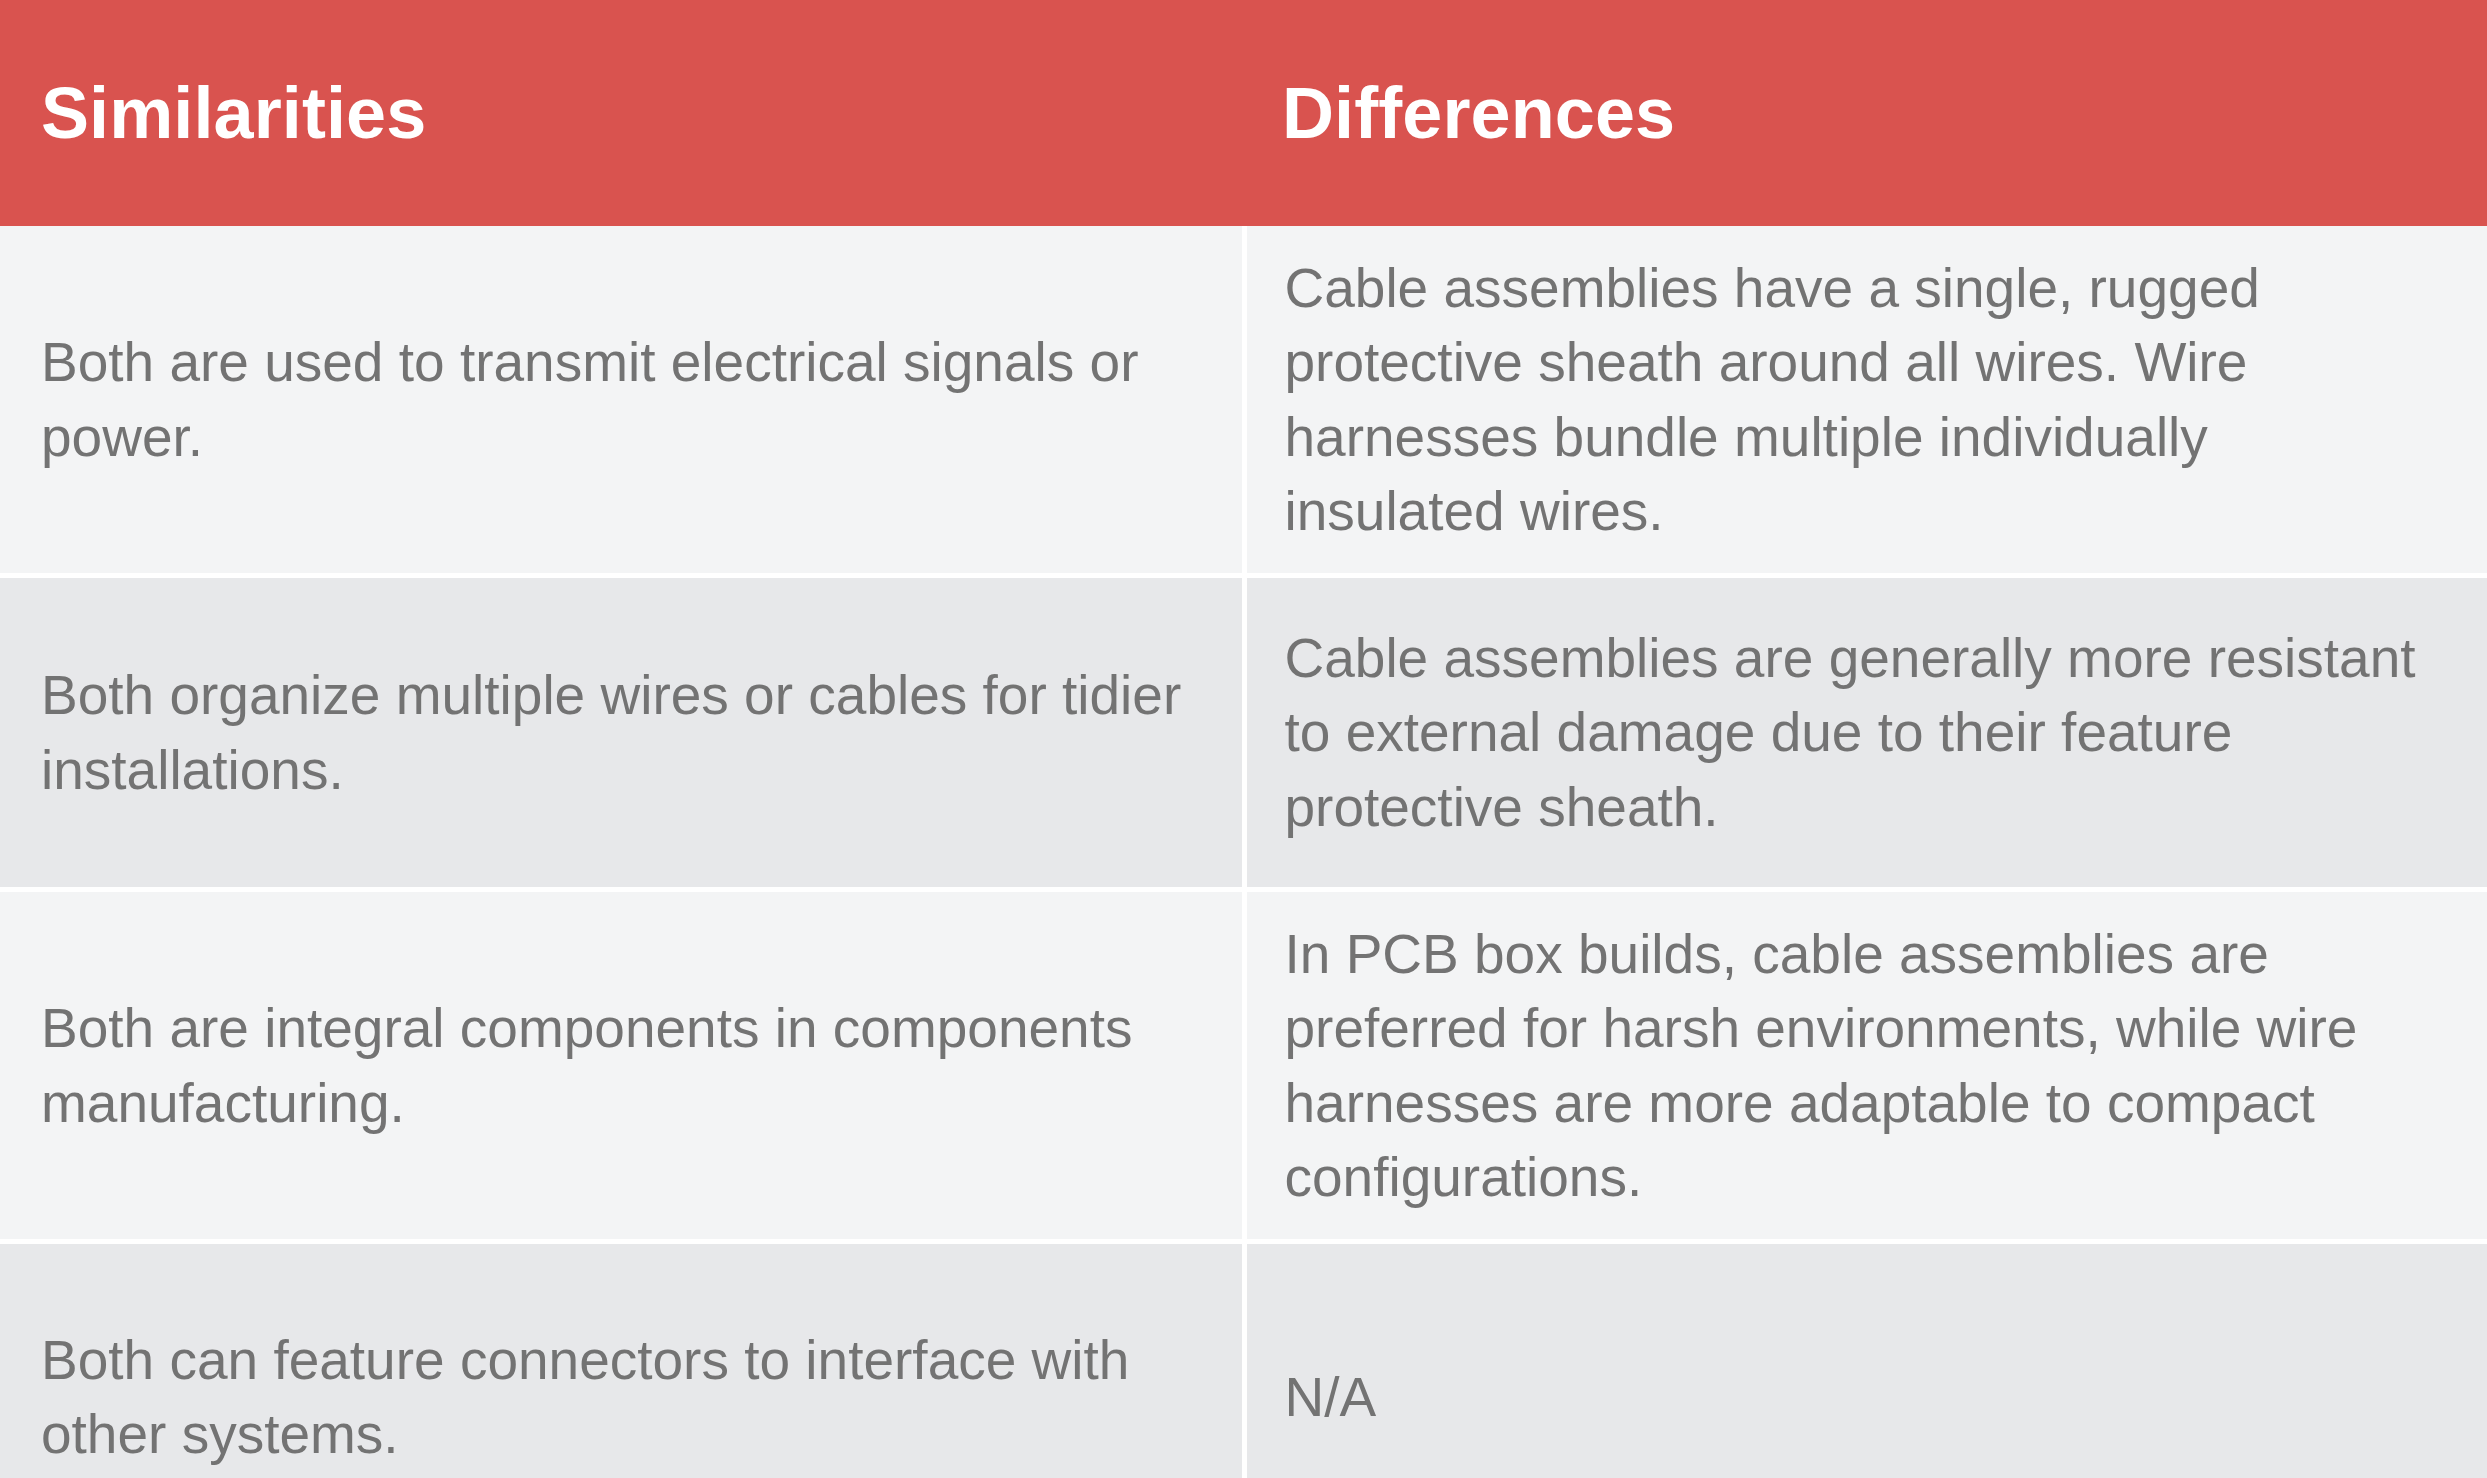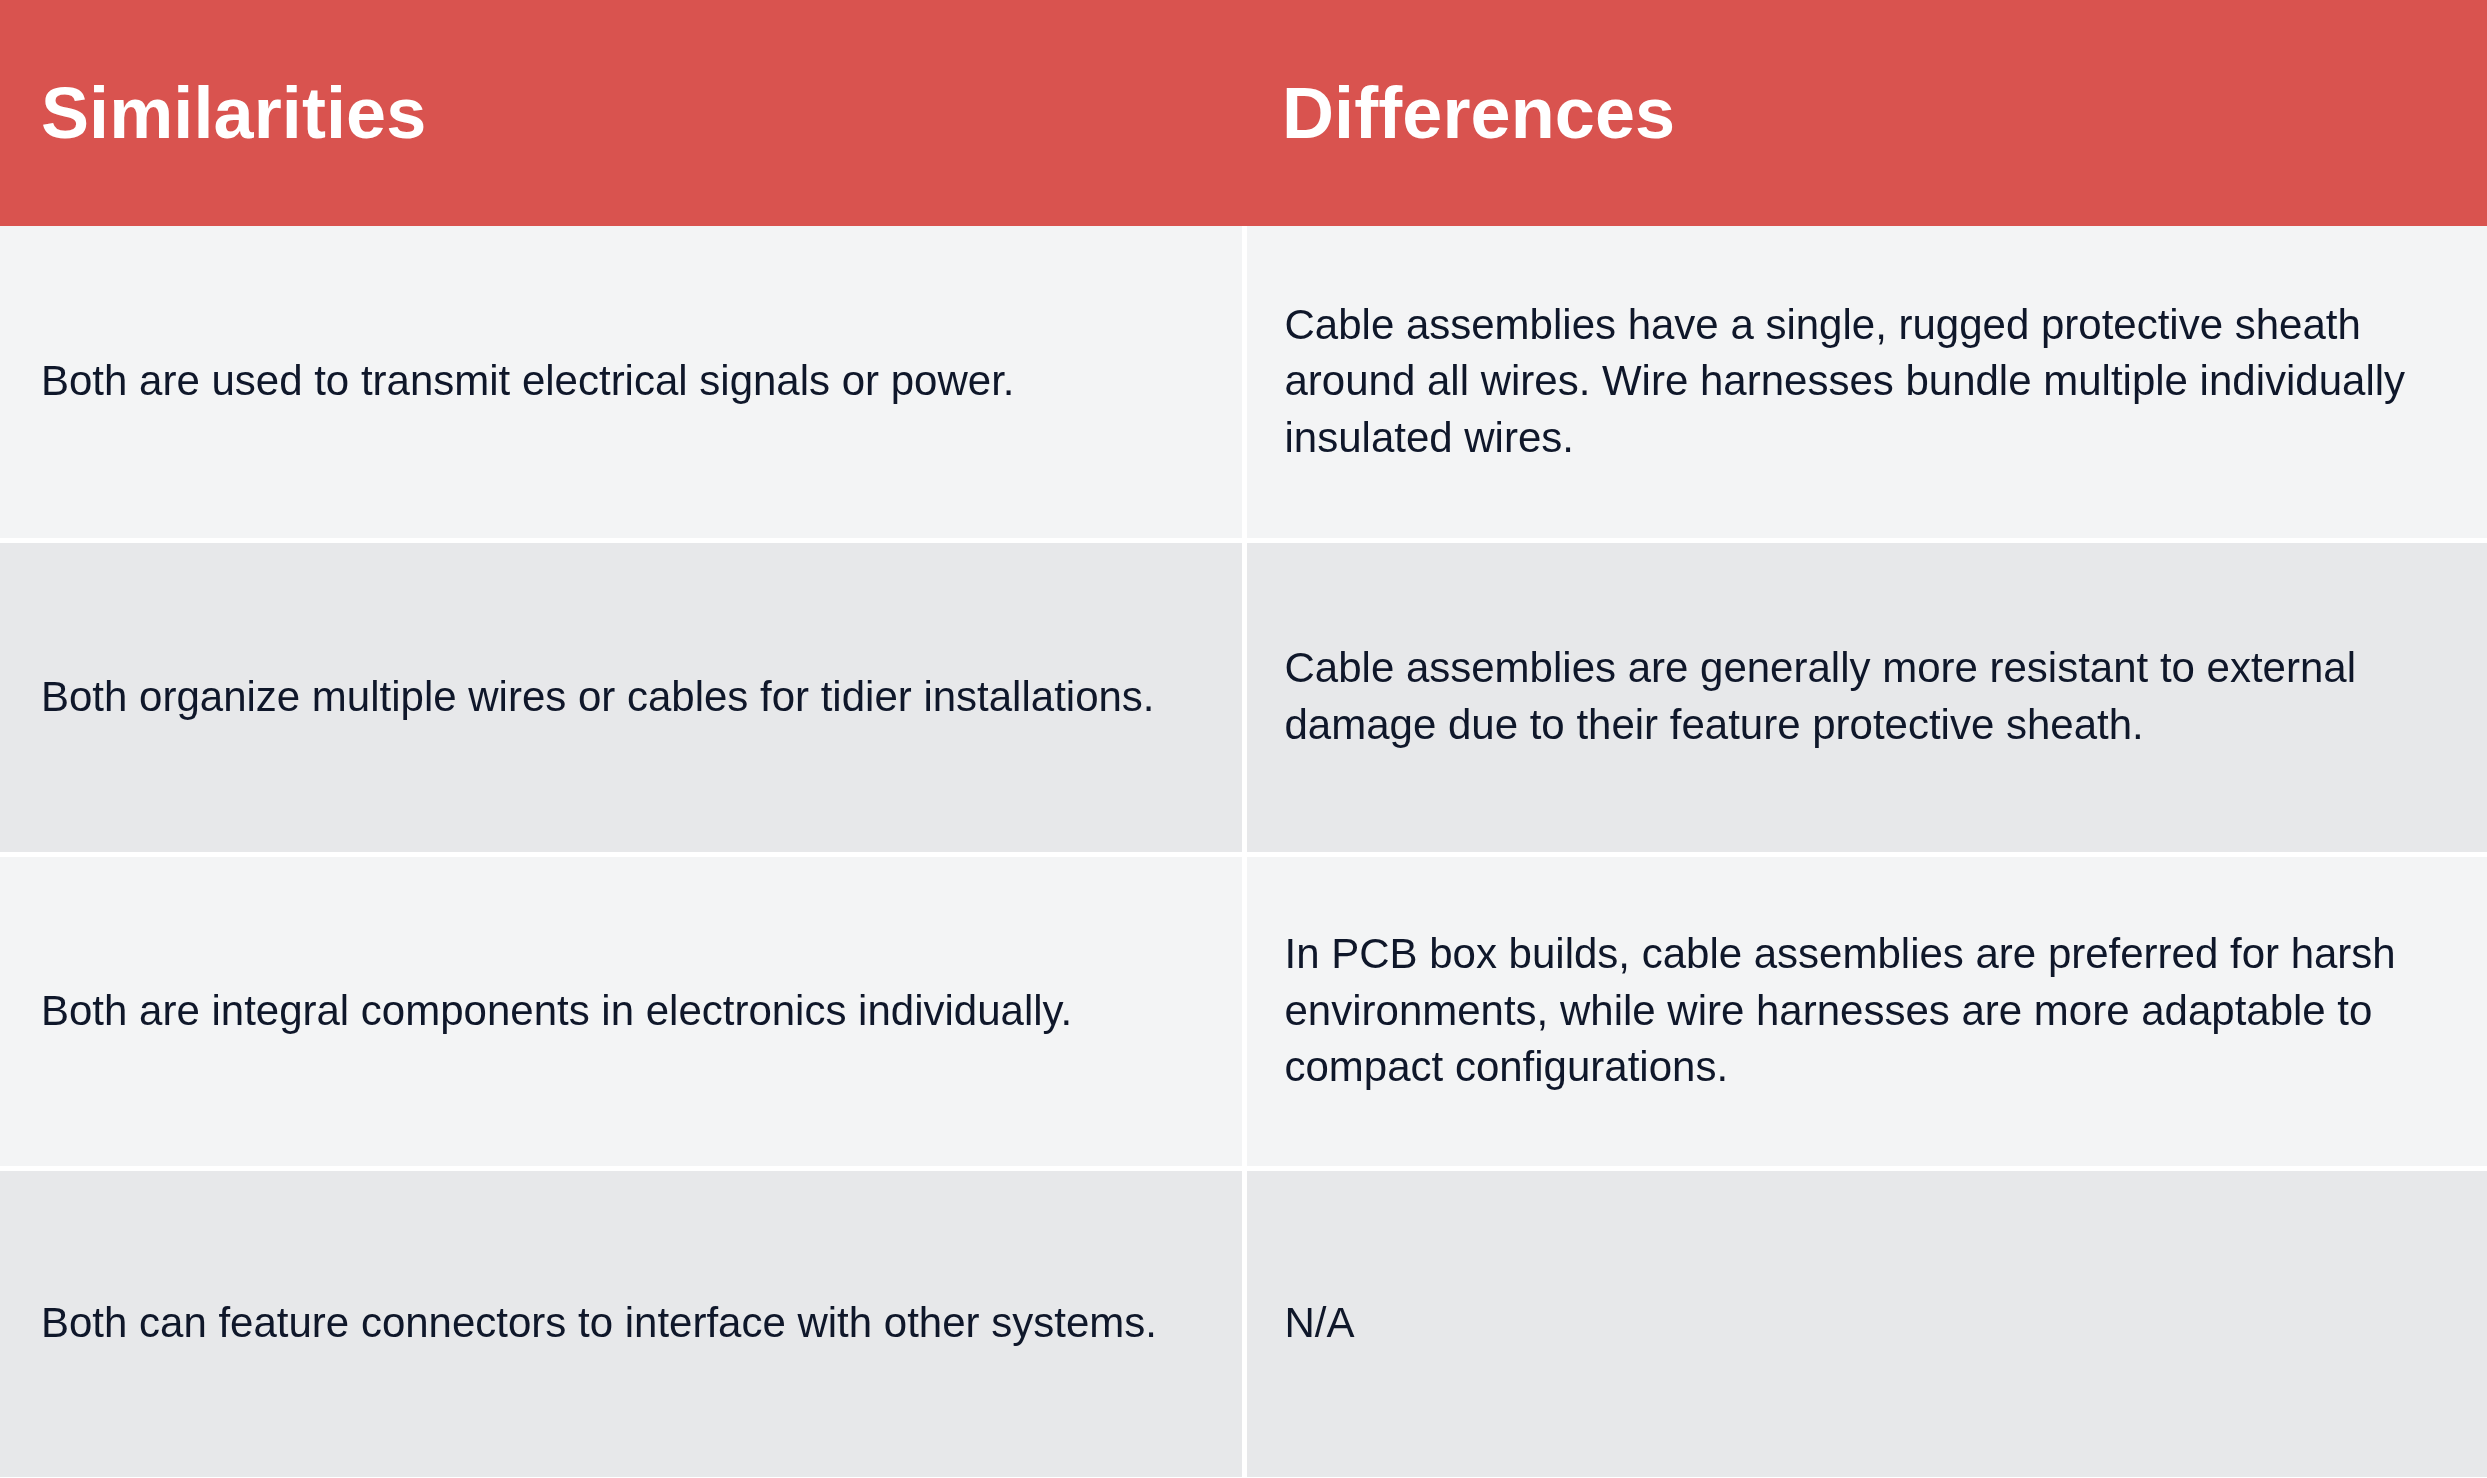--- a/index.html
+++ b/index.html
@@ -36,23 +36,23 @@
     font-weight: bold;
     padding: 0 0 0 41px;
     letter-spacing: 0.1px;
   }
 
   thead th.header-right {
     padding-left: 38px;
   }
 
   tbody td {
-    font-size: 42px;
+    font-size: 55px;
     line-height: 1.35;
-    color: #0f172a;
+    color: #737373;
     vertical-align: middle;
     font-weight: normal;
     padding: 25px 44px 25px 41px;
     border-right: 5.1px solid #ffffff;
     border-bottom: 5.1px solid #ffffff;
   }
 
   tbody td.cell-right {
     border-right: none;
     padding-left: 38px;
@@ -89,21 +89,21 @@
   <tbody>
     <tr class="row-odd r1">
       <td class="cell-left">Both are used to transmit electrical signals or power.</td>
       <td class="cell-right">Cable assemblies have a single, rugged protective sheath around all wires. Wire harnesses bundle multiple individually insulated wires.</td>
     </tr>
     <tr class="row-even r2">
       <td class="cell-left">Both organize multiple wires or cables for tidier installations.</td>
       <td class="cell-right">Cable assemblies are generally more resistant to external damage due to their feature protective sheath.</td>
     </tr>
     <tr class="row-odd r3">
-      <td class="cell-left">Both are integral components in electronics individually.</td>
+      <td class="cell-left">Both are integral components in components manufacturing.</td>
       <td class="cell-right">In PCB box builds, cable assemblies are preferred for harsh environments, while wire harnesses are more adaptable to compact configurations.</td>
     </tr>
     <tr class="row-even r4">
       <td class="cell-left">Both can feature connectors to interface with other systems.</td>
       <td class="cell-right">N/A</td>
     </tr>
   </tbody>
 </table>
 
 

